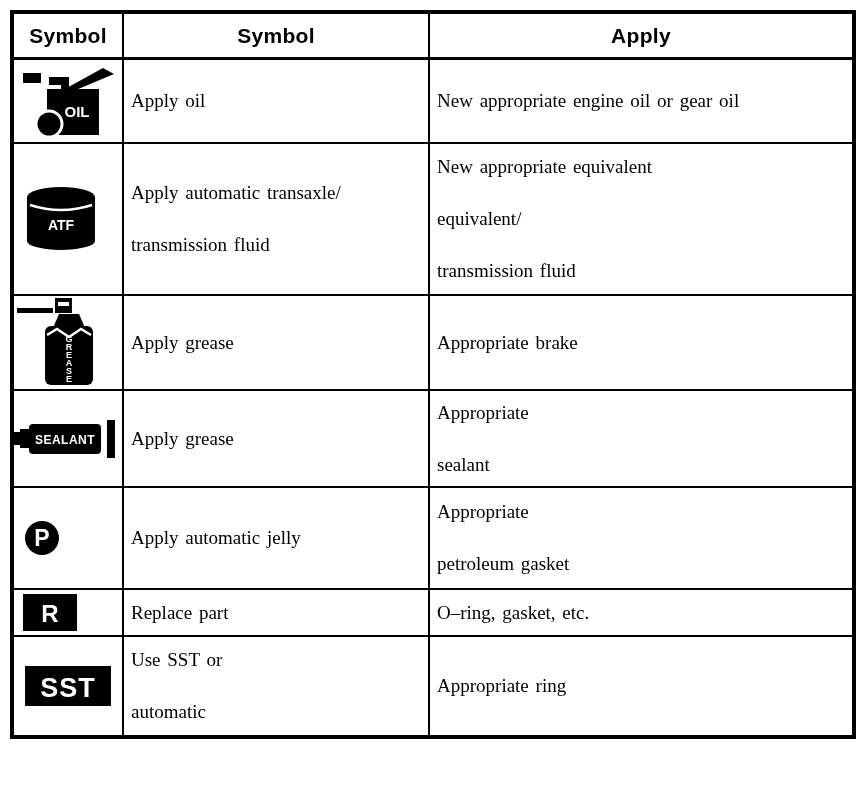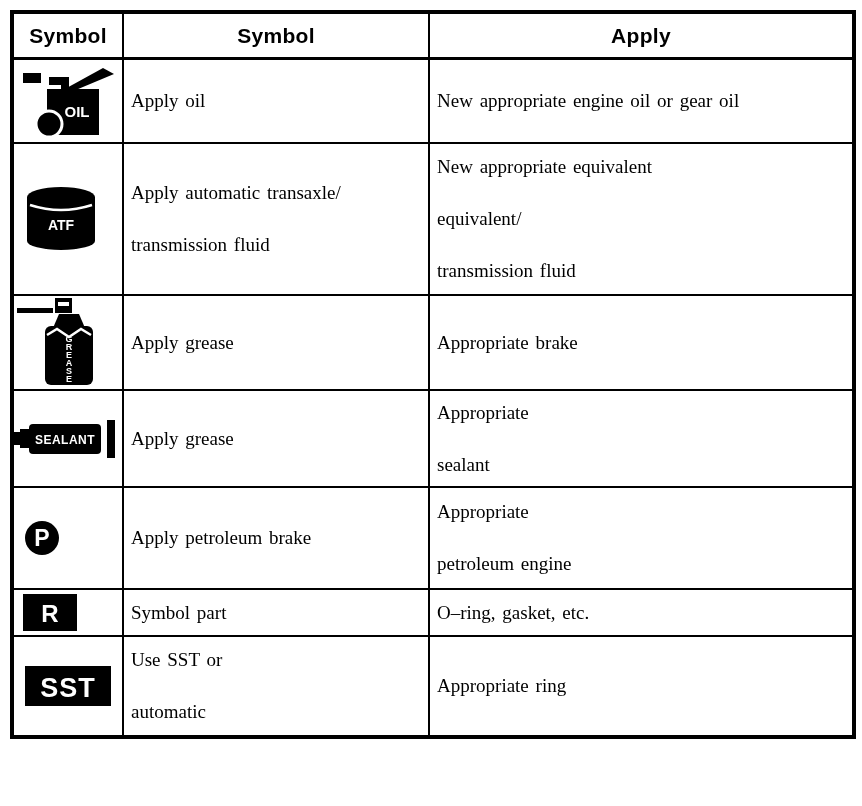--- a/index.html
+++ b/index.html
@@ -175,43 +175,43 @@
     <td>
       <div class="symwrap left">
         <svg width="38" height="38" viewBox="0 0 38 38">
           <circle cx="19" cy="19" r="17" fill="#000"></circle>
           <text x="19" y="27" font-size="23" text-anchor="middle">P</text>
         </svg>
       </div>
     </td>
     <td>
             <div class="cell">
-      <div class="line">Apply petroleum brake</div>
+      <div class="line">Apply automatic jelly</div>
     </div>
           </td>
     <td>
             <div class="cell">
       <div class="line">Appropriate</div>
-      <div class="line">petroleum engine</div>
+      <div class="line">petroleum gasket</div>
     </div>
           </td>
   </tr>
 
   <tr class="h45">
     <td>
       <div class="symwrap left">
         <svg width="54" height="37" viewBox="0 0 54 37">
           <rect x="0" y="0" width="54" height="37" fill="#000"></rect>
           <text x="27" y="28" font-size="24" text-anchor="middle">R</text>
         </svg>
       </div>
     </td>
     <td>
             <div class="cell">
-      <div class="line">Symbol part</div>
+      <div class="line">Replace part</div>
     </div>
           </td>
     <td>
             <div class="cell">
       <div class="line">O–ring, gasket, etc.</div>
     </div>
           </td>
   </tr>
 
   <tr class="h98">

